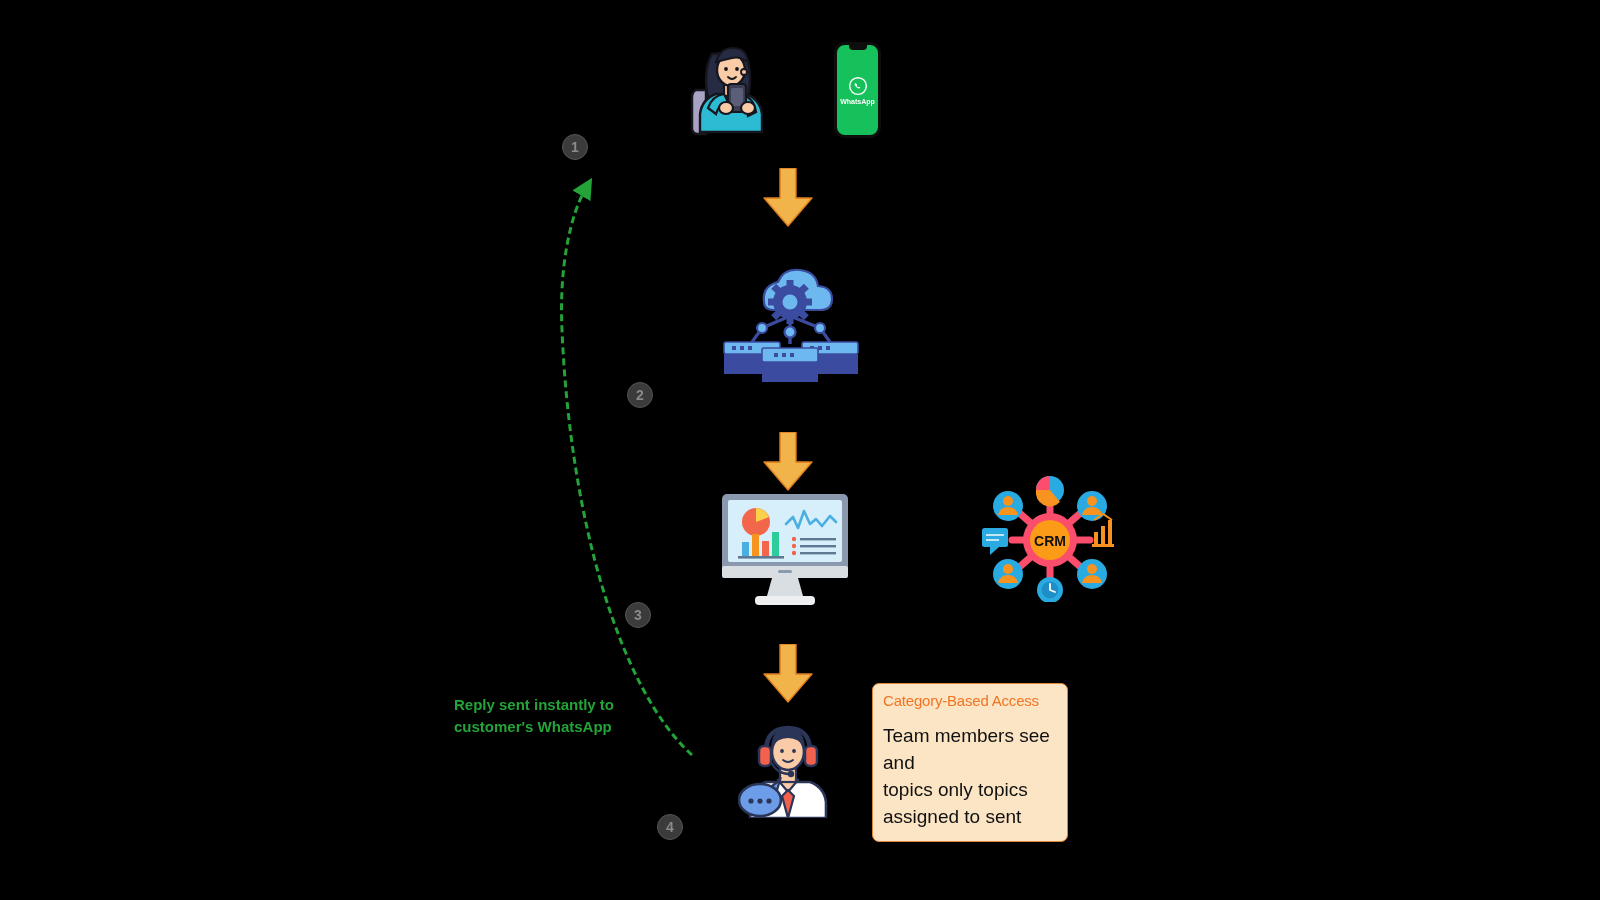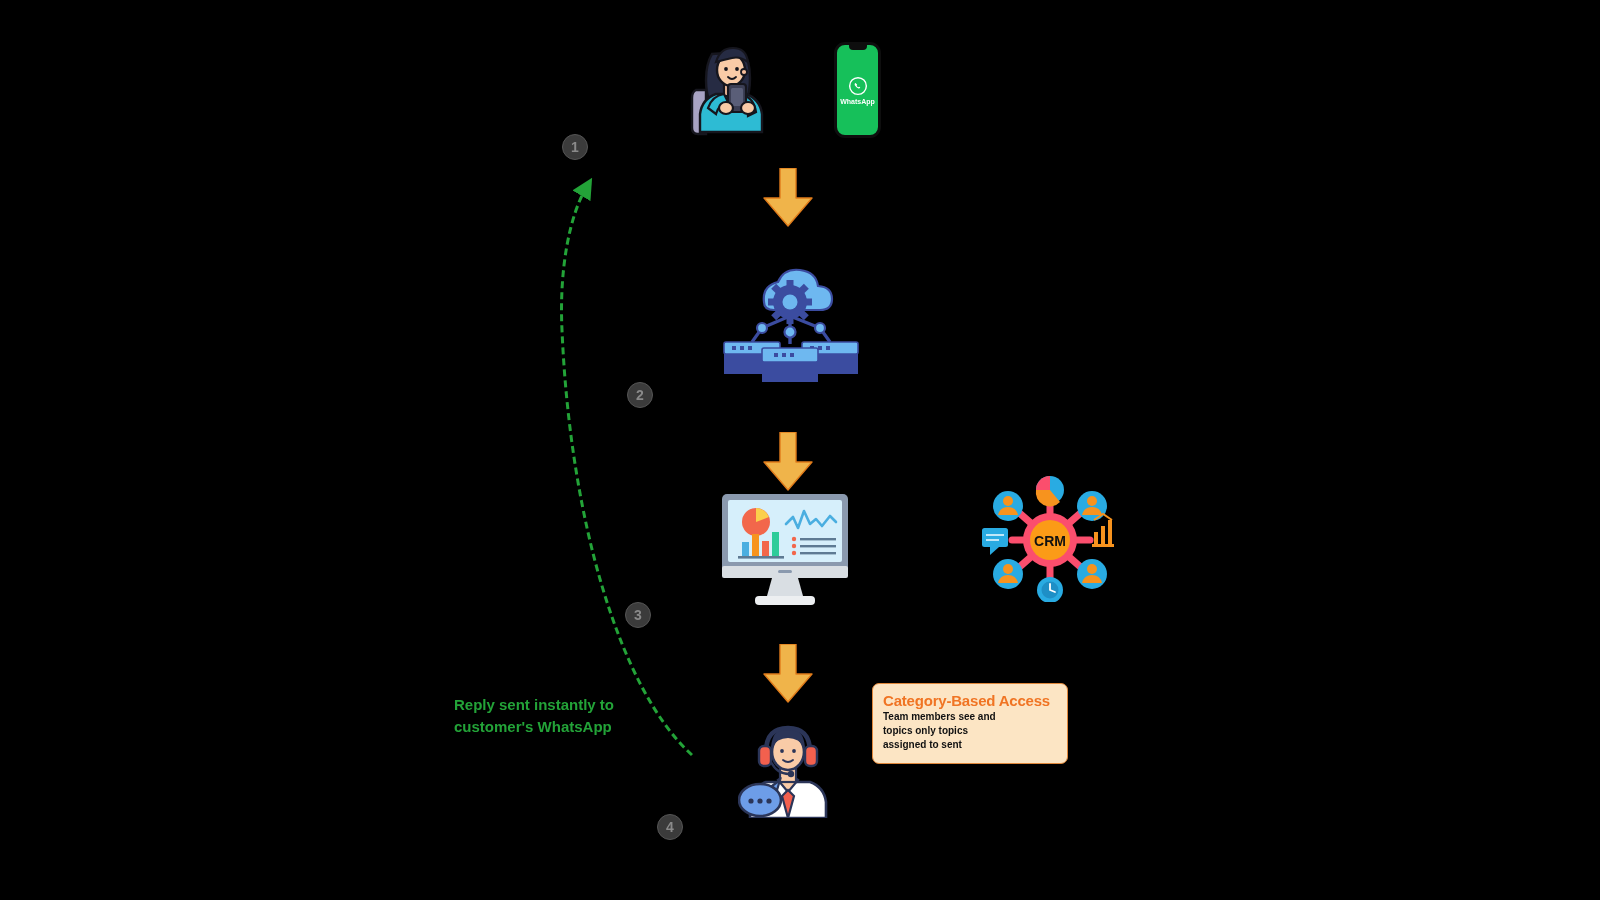--- a/index.html
+++ b/index.html
@@ -23,25 +23,25 @@
 
   
   .callout {
     width: 196px;
     background: #FCE5C4;
     border: 1px solid #E0873A;
     border-radius: 7px;
     padding: 8px 10px 10px 10px;
   }
   .callout-title {
-    color: #F07423; font-size: 15px; font-weight: 700;
-    letter-spacing: -0.2px; margin-bottom: 1px; white-space: nowrap;
+    color: #F07423; font-size: 15px; font-weight: 400;
+    letter-spacing: -0.2px; margin-bottom: 14px; white-space: nowrap;
   }
   .callout-body {
-    color: #111; font-size: 10px; font-weight: 700;
+    color: #111; font-size: 19px; font-weight: 400;
     line-height: 1.42;
   }
 
   
   .green-label {
     color: #23A338; font-size: 15px; font-weight: 700;
     line-height: 1.45; width: 210px; text-align: left;
   }
 
   

